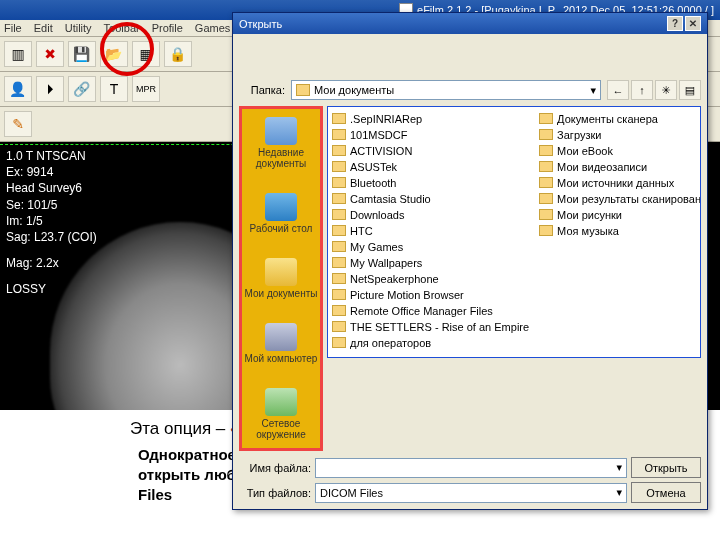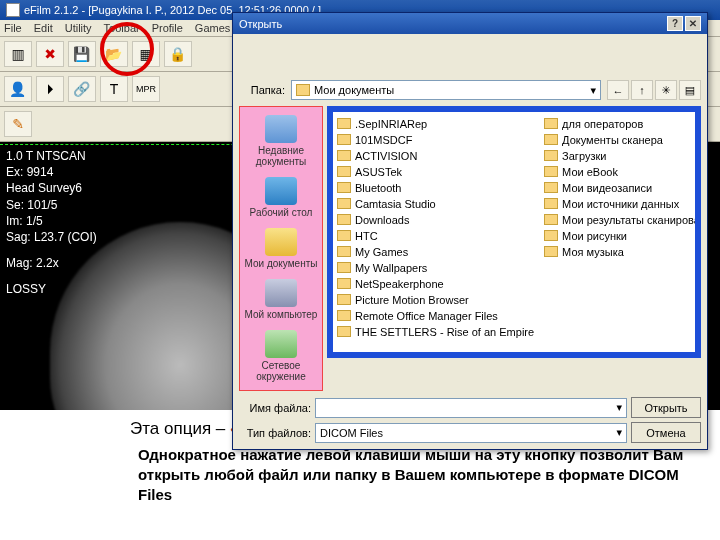--- a/index.html
+++ b/index.html
@@ -14,20 +14,21 @@
     position: relative;
   }
   .titlebar {
     background: linear-gradient(#2a5fb0, #1147a0);
     color: #fff;
     padding: 3px 6px;
     font-size: 11px;
     display: flex;
     align-items: center;
     gap: 4px;
+    justify-content: flex-end;
   }
   .titlebar .ico { width:14px;height:14px;background:#fff;border:1px solid #888;display:inline-block; }
   .menubar {
     background: #ece9d8;
     border-bottom: 1px solid #aca899;
     padding: 2px 4px;
     display: flex;
     gap: 12px;
     font-size: 11px;
     color: #333;
@@ -119,37 +120,37 @@
   .lookin-select {
     flex:1; height:20px; background:#fff; border:1px solid #7f9db9;
     display:flex;align-items:center;gap:4px;padding:0 4px;
   }
   .lookin-select .fold{width:14px;height:12px;background:#f8d47c;border:1px solid #c9a23a;}
   .nav-icons { display:flex; gap:2px; }
   .nav-icons .nb{width:22px;height:20px;border:1px solid #c9c7ba;background:#f5f3e7;display:flex;align-items:center;justify-content:center;font-size:11px;}
   .dlg-mid { display:flex; gap:4px; }
   .places {
     width:84px;
-    background:#f9a8d4;
-    border:1px solid #ef4444;
+    background:#eab308;
+    border:3px solid #ef4444;
     padding:4px 0;
-    display:flex;flex-direction:column;gap:2px;
+    display:flex;flex-direction:column;gap:16px;
   }
   .place {
     text-align:center; padding:4px 2px; font-size:10px; color:#333;
     display:flex;flex-direction:column;align-items:center;gap:2px;
   }
   .place .pi{width:32px;height:28px;border-radius:4px;}
   .pi.recent{background:linear-gradient(#9cc1ea,#5e94d4);}
   .pi.desk{background:linear-gradient(#6fb6e8,#2c7fc4);}
   .pi.docs{background:linear-gradient(#f9e28a,#e7b836);}
   .pi.comp{background:linear-gradient(#c8cde0,#8790b0);}
   .pi.net{background:linear-gradient(#bce3b3,#6db85f);}
   .filelist {
-    flex:1; background:#fff; border:6px solid #1d4ed8;
+    flex:1; background:#fff; border:1px solid #1d4ed8;
     height:252px; padding:4px;
     display:flex; flex-direction:column; flex-wrap:wrap;
     align-content:flex-start; gap:1px 10px;
     overflow:hidden;
   }
   .fitem{display:flex;align-items:center;gap:4px;white-space:nowrap;font-size:11px;height:15px;}
   .fitem .fold{width:14px;height:11px;background:#f8d47c;border:1px solid #c9a23a;flex-shrink:0;}
   .dlg-bottom{margin-top:6px;display:grid;grid-template-columns:72px 1fr 70px;gap:4px;align-items:center;}
   .dlg-bottom label{text-align:right;font-size:11px;}
   .dlg-bottom .inp{height:20px;background:#fff;border:1px solid #7f9db9;padding:0 4px;display:flex;align-items:center;}

